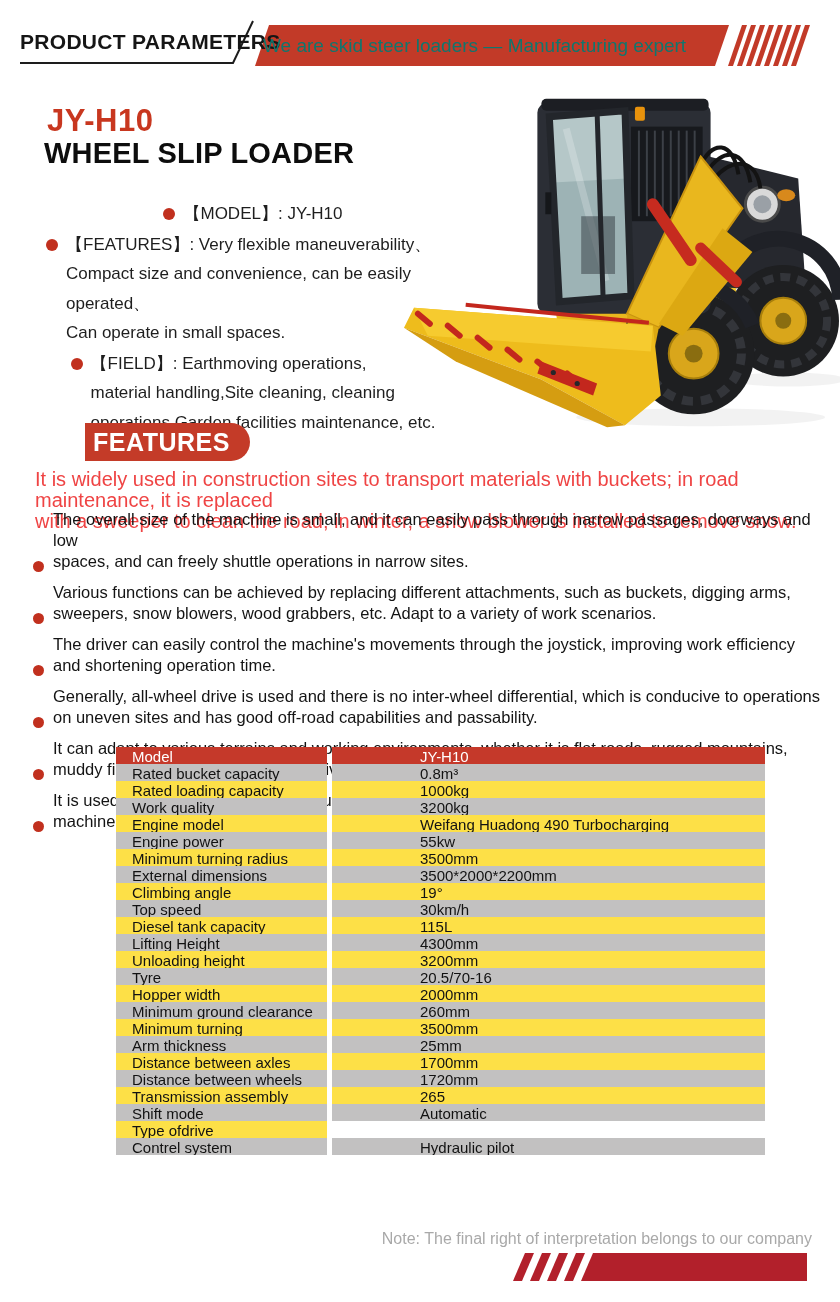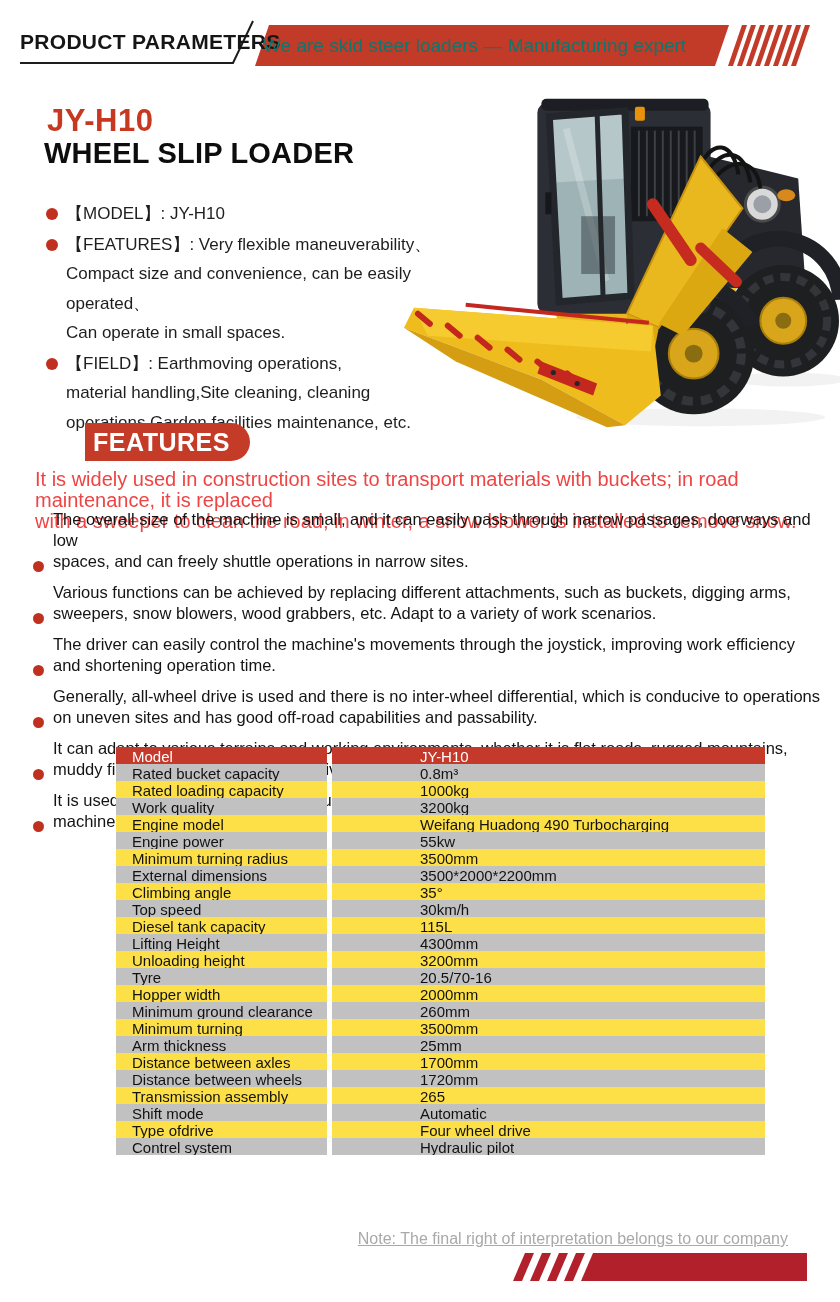--- a/index.html
+++ b/index.html
@@ -12,21 +12,21 @@
   .hdr-title { position:absolute; left:20px; top:30px; font-size:21px; font-weight:700; color:#151515; letter-spacing:0.3px; }
   .hdr-banner-text { position:absolute; left:263px; top:27px; width:452px; height:38px; line-height:38px;
                      text-align:left; color:#0f766e; font-size:19px; }
 
   
   .model-title { position:absolute; left:47px; top:103px; font-size:31px; font-weight:700; color:#c8371f; letter-spacing:0.5px; }
   .product-name { position:absolute; left:44px; top:137px; font-size:29px; font-weight:700; color:#0d0d0d; letter-spacing:0.2px; }
 
   
   .info-list { position:absolute; left:46px; top:199px; width:414px; }
-  .ibullet { display:flex; margin-bottom:1px; }
+  .ibullet { display:flex; margin-bottom:1px;justify-content:center; }
   .ibullet .dot { width:12px; height:12px; border-radius:50%; background:#c1301e; flex:none; margin:9px 8px 0 0; }
   .ibullet-text { font-size:17px; line-height:29.5px; color:#1e1e1e; white-space:pre-line; }
 
   
   .loader-art { position:absolute; left:402px; top:96px; }
 
   
   .features-banner { position:absolute; left:45px; top:423px; width:165px; height:38px; background:#c43b28;
                      border-radius:0 19px 19px 0; color:#fff; font-size:25px; font-weight:700;
                      letter-spacing:0.5px; display:flex; align-items:center; padding-left:8px;margin-left:40px; }
@@ -41,21 +41,21 @@
   .spec-table { position:absolute; left:116px; top:747px; width:650px; }
   .trow { display:flex; height:17px; }
   .tcell { font-size:15px; line-height:19px; color:#121212; overflow:hidden; white-space:nowrap; }
   .tlabel { width:211px; padding-left:16px; }
   .tvalue { width:433px; margin-left:5px; padding-left:88px; }
   .thead .tcell { background:#c5392a; color:#ffffff; }
   .tgray .tcell { background:#c2c1c1; }
   .twhite .tcell { background:#fde047; }
 
   
-  .footer-note { position:absolute; right:52px; top:1230px; font-size:16px; color:#a9a9a9;text-decoration:underline; }
+  .footer-note { position:absolute; right:28px; top:1230px; font-size:16px; color:#a9a9a9; }
   .ftr-svg { position:absolute; left:495px; top:1248px; }
 </style>
 </head>
 <body>
 
 <div class="page">
 
   <svg class="hdr-svg" width="840" height="80" viewBox="0 0 840 80">
     <polyline points="20,63 233,63 253,21" fill="none" stroke="#1d1d1d" stroke-width="2"></polyline>
     <polygon points="269,25 729,25 715,66 255,66" fill="#c23a28"></polygon>
@@ -231,21 +231,21 @@
       <div class="trow twhite">
         <div class="tcell tlabel">Minimum turning radius</div>
         <div class="tcell tvalue">3500mm</div>
       </div>
       <div class="trow tgray">
         <div class="tcell tlabel">External dimensions</div>
         <div class="tcell tvalue">3500*2000*2200mm</div>
       </div>
       <div class="trow twhite">
         <div class="tcell tlabel">Climbing angle</div>
-        <div class="tcell tvalue">35°</div>
+        <div class="tcell tvalue">19°</div>
       </div>
       <div class="trow tgray">
         <div class="tcell tlabel">Top speed</div>
         <div class="tcell tvalue">30km/h</div>
       </div>
       <div class="trow twhite">
         <div class="tcell tlabel">Diesel tank capacity</div>
         <div class="tcell tvalue">115L</div>
       </div>
       <div class="trow tgray">
@@ -287,21 +287,20 @@
       <div class="trow twhite">
         <div class="tcell tlabel">Transmission assembly</div>
         <div class="tcell tvalue">265</div>
       </div>
       <div class="trow tgray">
         <div class="tcell tlabel">Shift mode</div>
         <div class="tcell tvalue">Automatic</div>
       </div>
       <div class="trow twhite">
         <div class="tcell tlabel">Type ofdrive</div>
-        <div class="tcell tvalue">Four wheel drive</div>
       </div>
       <div class="trow tgray">
         <div class="tcell tlabel">Contrel system</div>
         <div class="tcell tvalue">Hydraulic pilot</div>
       </div>
     </div>
 
   <div class="footer-note">Note: The final right of interpretation belongs to our company</div>
   <svg class="ftr-svg" width="345" height="40" viewBox="0 0 345 40">
     <g fill="#b2202b">

